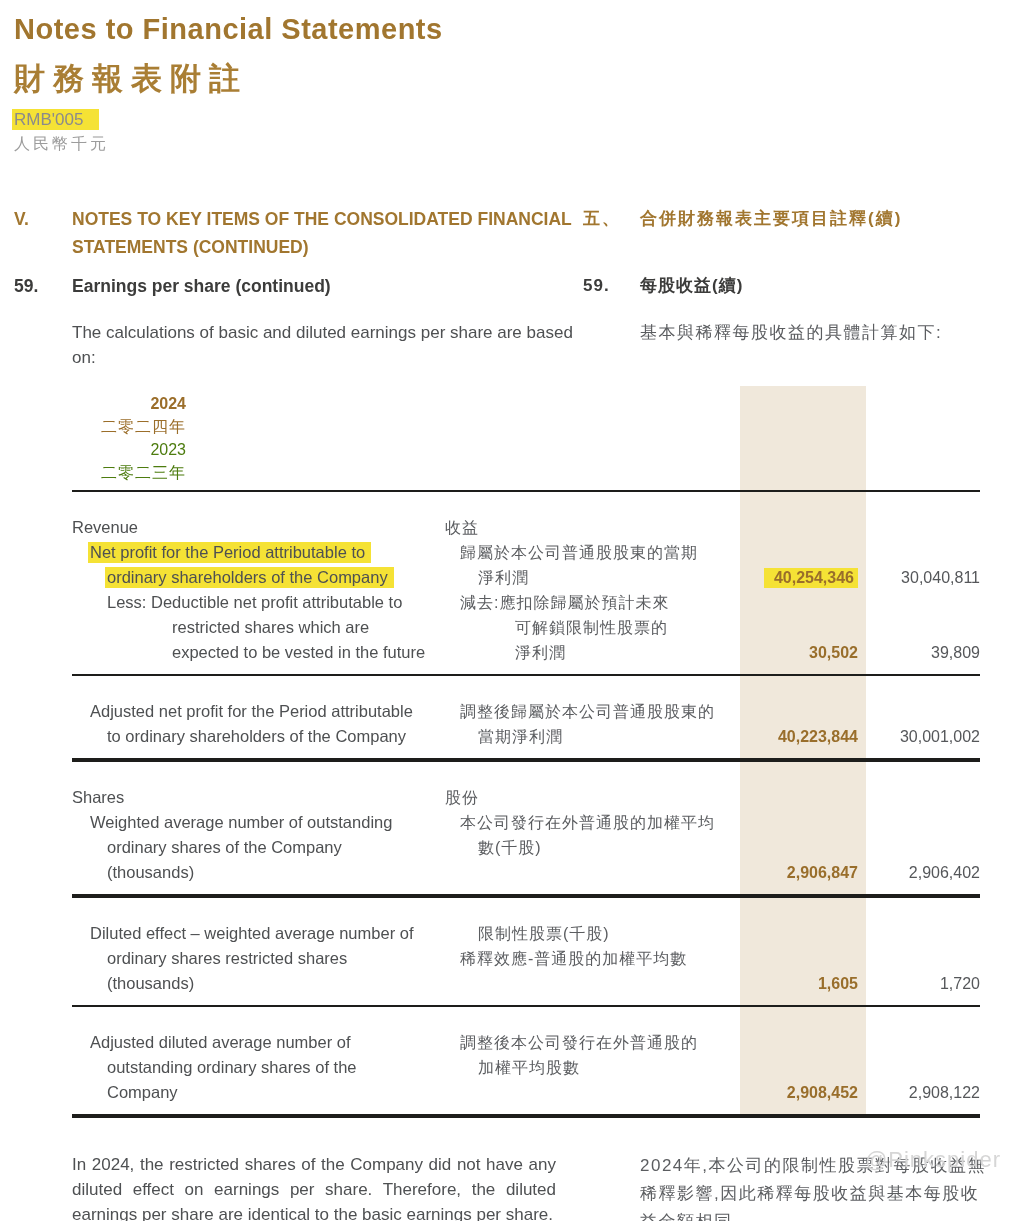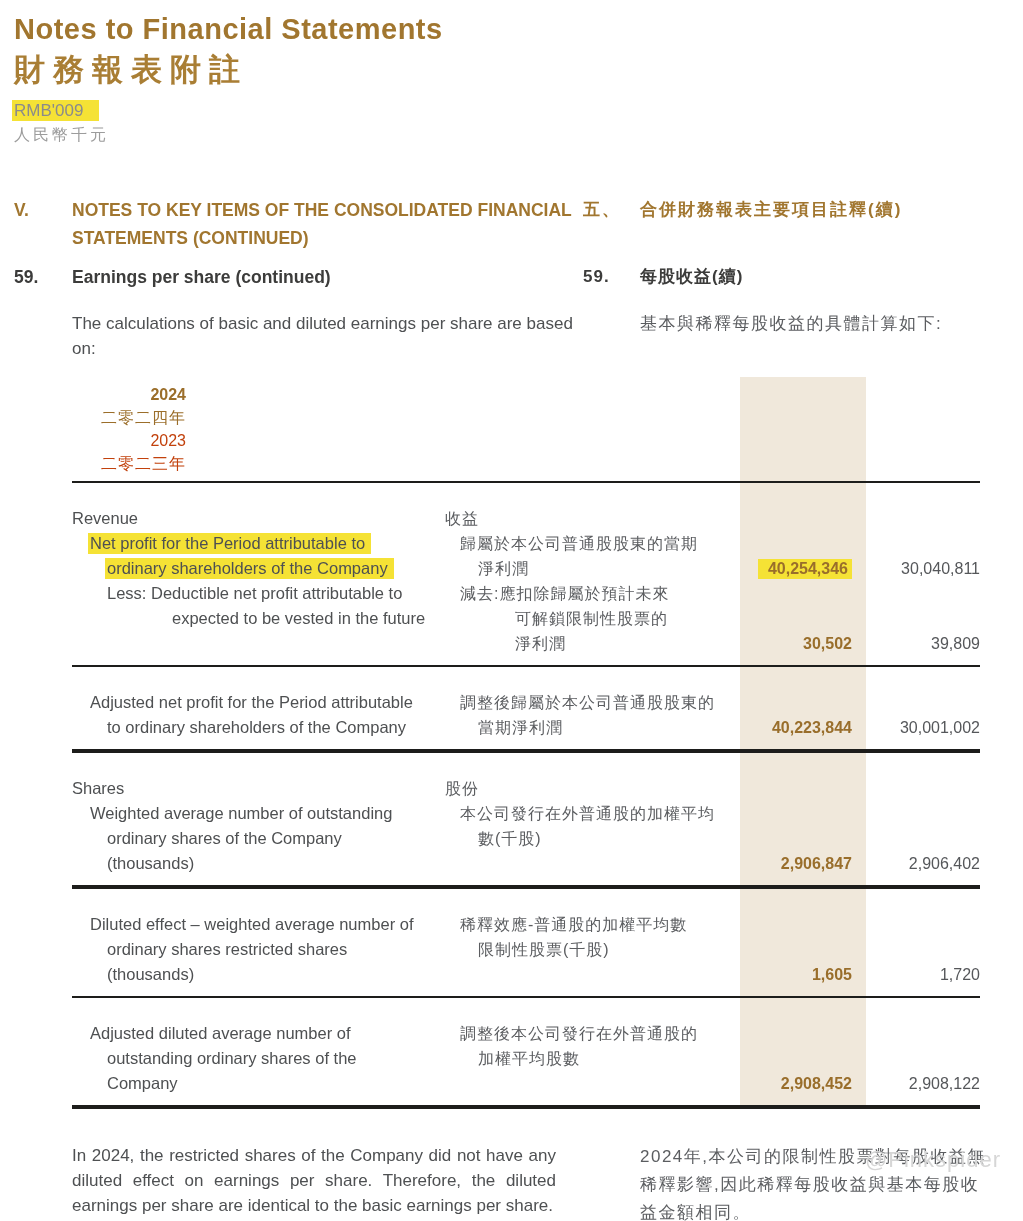--- a/index.html
+++ b/index.html
@@ -2,21 +2,21 @@
 <html><head>
 <meta charset="utf-8">
 <style>
   html,body{margin:0;padding:0;background:#ffffff;}
   body{font-family:"Liberation Sans","DejaVu Sans",sans-serif;}
   .page{position:relative;width:1023px;height:1221px;background:#fff;overflow:hidden;}
 
   
   .hdr{padding:12px 0 0 14px;}
   .title-en{margin:0;font-size:29px;line-height:35px;font-weight:bold;color:#A1762F;letter-spacing:.5px;}
-  .title-zh{margin:2px 0 0 0;font-size:31px;line-height:42px;font-weight:bold;color:#A97E34;letter-spacing:8px;}
+  .title-zh{margin:11px 0 0 0;font-size:31px;line-height:42px;font-weight:bold;color:#A97E34;letter-spacing:8px;}
   .rmb{margin-top:9px;font-size:17px;line-height:22px;color:#8B8B8B;}
   .rmb .hl-box{background:#F5E235;padding:1px 16px 1px 2px;margin-left:-2px;}
   .rmb-zh{margin-top:2px;font-size:16px;line-height:22px;color:#9C9C9C;letter-spacing:3px;}
 
   
   .row2{display:flex;margin-left:14px;}
   .gut1{width:58px;flex:none;}
   .encol{width:511px;flex:none;}
   .gut2{width:57px;flex:none;}
   .zhcol{flex:1;padding-right:40px;}
@@ -30,36 +30,36 @@
   .intro .encol{font-size:17px;line-height:25px;color:#4E5052;width:511px;}
   .intro .zhcol{font-size:17px;line-height:25px;color:#5B5D60;letter-spacing:1.5px;}
 
   
   .table-wrap{position:relative;margin:16px 0 0 72px;width:908px;}
   .band{position:absolute;left:668px;top:0;width:126px;height:100%;background:#F0E8DB;z-index:0;}
   .thead,.tsec,.rule{position:relative;z-index:1;}
   .thead{display:flex;justify-content:flex-end;padding:6px 0;flex-direction:column;}
   .hcell{box-sizing:border-box;text-align:right;}
   .h24{width:126px;padding-right:12px;color:#9B6E2A;}
-  .h23{width:114px;color:#c2410c;}
+  .h23{width:114px;color:#4d7c0f;}
   .hy{font-size:16px;line-height:23px;font-weight:bold;}
   .h23 .hy{font-weight:normal;}
   .hz{font-size:16px;line-height:23px;letter-spacing:1px;}
   .rule{background:#1D1D1B;height:2px;}
   .rule.thick{height:4px;}
   .tsec{padding:23px 0 9px;}
   .trow{display:flex;align-items:flex-start;}
   .cell{box-sizing:border-box;}
   .cell.en{width:373px;flex:none;font-size:16.5px;color:#4E5052;}
   .cell.zh{width:295px;flex:none;font-size:16px;color:#5B5D60;letter-spacing:1px;}
   .ln{line-height:25px;white-space:nowrap;}
   .i0{padding-left:0}.i1{padding-left:18px}.i2{padding-left:35px}.i3{padding-left:100px}
   .z0{padding-left:0}.z1{padding-left:15px}.z2{padding-left:33px}.z3{padding-left:70px}
   .cell.val{align-self:flex-end;text-align:right;font-size:16px;line-height:25px;}
-  .v24{width:126px;padding-right:14px;font-weight:bold;color:#996E2B;}
+  .v24{width:126px;padding-right:8px;font-weight:bold;color:#996E2B;}
   .v23{width:114px;color:#55575A;}
   .hl{background:#F5E235;padding:1px 6px 2px 2px;margin-left:-2px;}
   .vhl{background:#F5E235;padding:1px 4px 2px 10px;}
 
   
   .notes{display:flex;margin:34px 0 0 72px;}
   .note-en{width:484px;flex:none;font-size:17px;line-height:25px;color:#4E5052;text-align:justify;}
   .note-zh{margin-left:84px;width:352px;font-size:17px;line-height:28px;color:#5B5D60;letter-spacing:1.5px;}
 
   
@@ -71,21 +71,21 @@
 </style>
 </head>
 <body>
 
 <div class="page">
 
   <div class="hdr">
     <h1 class="title-en">Notes to Financial Statements</h1>
     <div class="title-zh">財務報表附註</div>
     <div class="rmb">
-      <span class="hl-box">RMB'009</span>
+      <span class="hl-box">RMB'005</span>
     </div>
     <div class="rmb-zh">人民幣千元</div>
   </div>
 
   <div class="row2 sec-head">
     <div class="gut1">V.</div>
     <div class="encol">NOTES TO KEY ITEMS OF THE CONSOLIDATED FINANCIAL STATEMENTS (CONTINUED)</div>
     <div class="gut2">五、</div>
     <div class="zhcol">合併財務報表主要項目註釋(續)</div>
   </div>
@@ -137,20 +137,21 @@
             <div class="cell zh">
               <div class="ln z1">歸屬於本公司普通股股東的當期</div>
               <div class="ln z2">淨利潤</div>
             </div>
             <div class="cell val v24"><span class="vhl">40,254,346</span></div>
             <div class="cell val v23">30,040,811</div>
           </div>
           <div class="trow">
             <div class="cell en">
               <div class="ln i2">Less: Deductible net profit attributable to</div>
+              <div class="ln i3">restricted shares which are</div>
               <div class="ln i3">expected to be vested in the future</div>
             </div>
             <div class="cell zh">
               <div class="ln z1">減去:應扣除歸屬於預計未來</div>
               <div class="ln z3">可解鎖限制性股票的</div>
               <div class="ln z3">淨利潤</div>
             </div>
             <div class="cell val v24">30,502</div>
             <div class="cell val v23">39,809</div>
           </div>
@@ -198,22 +199,22 @@
         </div>
         <div class="rule thick"></div>
         <div class="tsec">
           <div class="trow">
             <div class="cell en">
               <div class="ln i1">Diluted effect – weighted average number of</div>
               <div class="ln i2">ordinary shares restricted shares</div>
               <div class="ln i2">(thousands)</div>
             </div>
             <div class="cell zh">
+              <div class="ln z2">限制性股票(千股)</div>
               <div class="ln z1">稀釋效應-普通股的加權平均數</div>
-              <div class="ln z2">限制性股票(千股)</div>
             </div>
             <div class="cell val v24">1,605</div>
             <div class="cell val v23">1,720</div>
           </div>
         </div>
         <div class="rule thin"></div>
         <div class="tsec">
           <div class="trow">
             <div class="cell en">
               <div class="ln i1">Adjusted diluted average number of</div>

